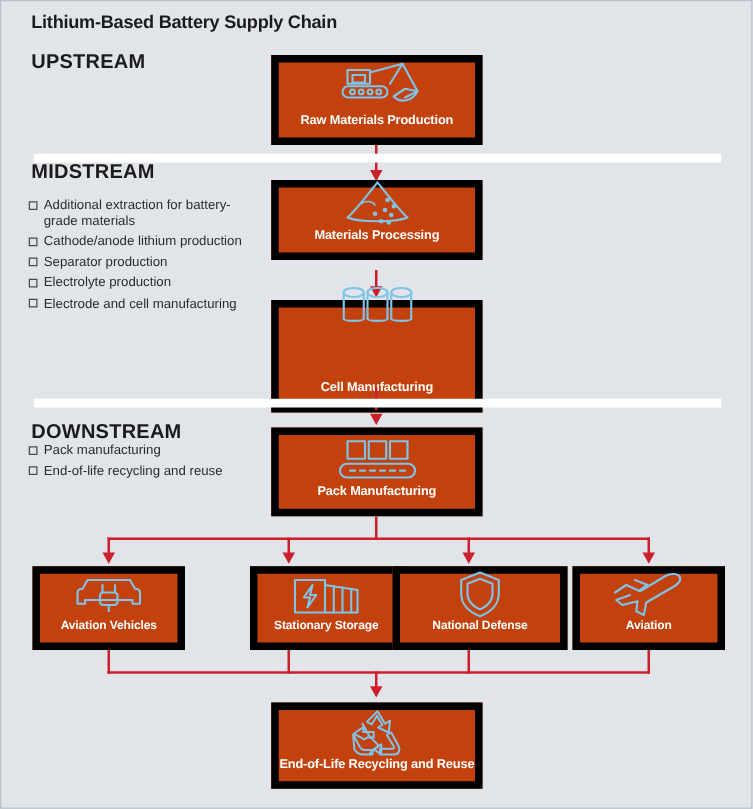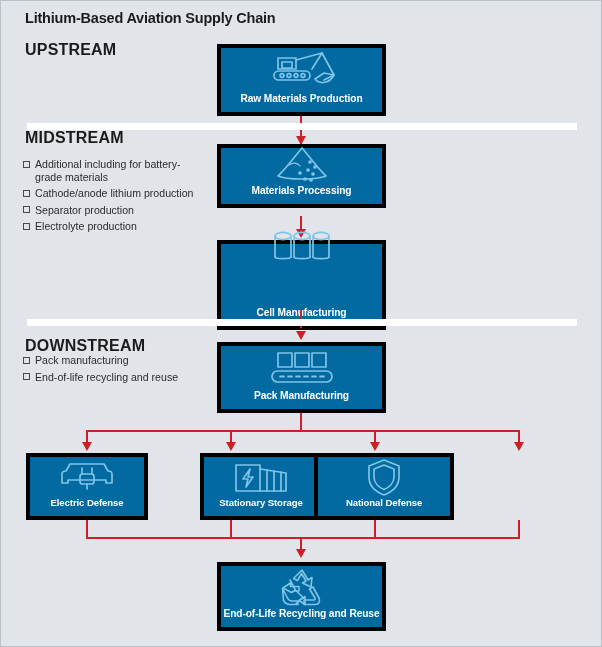--- a/index.html
+++ b/index.html
@@ -54,22 +54,22 @@
 
   
   .separator{
     position:absolute;left:26px;width:550px;height:7px;
     background:#ffffff;
   }
 
   
   .node{
     position:absolute;
-    background:#0369a1;
-    border:4px solid #000000;
+    background:#c2410c;
+    border:6px solid #000000;
     box-sizing:border-box;
     display:flex;
     flex-direction:column;
     align-items:center;
     justify-content:flex-end;
     padding-bottom:7px;
   }
   .node .node-icon{
     flex:1 1 auto;
     display:flex;align-items:center;justify-content:center;
@@ -92,21 +92,21 @@
     border-left:5.5px solid transparent;
     border-right:5.5px solid transparent;
     border-top:9px solid #cc1f2a;
   }
 </style>
 </head>
 <body>
 
 <div id="figure">
 
-  <div id="page-title">Lithium-Based Aviation Supply Chain</div>
+  <div id="page-title">Lithium-Based Battery Supply Chain</div>
 
   <div class="stage-heading" style="top:40px;">UPSTREAM</div>
 
   <div class="node" style="left:216px;top:43px;width:169px;height:72px;">
     <div class="node-icon">
       <svg width="84" height="44" viewBox="0 0 84 44" fill="none" stroke="#7fc4e8" stroke-width="1.7" stroke-linecap="round" stroke-linejoin="round">
         <path d="M18 20 L18 9 L36 9 L36 20 Z"></path>
         <path d="M22 13 L32 13 L32 19 L22 19 Z"></path>
         <path d="M36 11 L62 4 L74 26 L64 31"></path>
         <path d="M62 4 L52 20"></path>
@@ -123,33 +123,37 @@
 
   <div class="conn-v" style="left:299px;top:115px;height:28px;"></div>
   <div class="arrow-down" style="left:294.5px;top:135px;"></div>
 
   <div class="separator" style="top:122px;"></div>
 
   <div class="stage-heading" style="top:128px;">MIDSTREAM</div>
   <ul class="stage-list" style="top:157px;">
     <li>
       <span class="bullet"></span>
-      <span>Additional including for battery-grade materials</span>
+      <span>Additional extraction for battery-grade materials</span>
     </li>
     <li>
       <span class="bullet"></span>
       <span>Cathode/anode lithium production</span>
     </li>
     <li>
       <span class="bullet"></span>
       <span>Separator production</span>
     </li>
     <li>
       <span class="bullet"></span>
       <span>Electrolyte production</span>
+    </li>
+    <li>
+      <span class="bullet"></span>
+      <span>Electrode and cell manufacturing</span>
     </li>
   </ul>
 
   <div class="node" style="left:216px;top:143px;width:169px;height:64px;">
     <div class="node-icon">
       <svg width="70" height="42" viewBox="0 0 70 42" fill="none" stroke="#7fc4e8" stroke-width="1.7" stroke-linecap="round" stroke-linejoin="round">
         <path d="M35 5 C41 12 52 27 59 33 C50 37 20 37 11 33 C18 27 29 12 35 5 Z"></path>
         <path d="M22 22 C26 19 31 20 33 23" stroke-width="1.3"></path>
         <circle cx="43" cy="19" r="1" fill="#7fc4e8"></circle>
         <circle cx="48" cy="24" r="1" fill="#7fc4e8"></circle>
@@ -229,21 +233,21 @@
 
   <div class="node small" style="left:25px;top:452px;width:122px;height:67px;">
     <div class="node-icon">
       <svg width="62" height="36" viewBox="0 0 62 36" fill="none" stroke="#7fc4e8" stroke-width="1.7" stroke-linecap="round" stroke-linejoin="round">
         <path d="M6 24 L6 15 C6 13 8 12 10 12 L14 5 L48 5 L52 12 C54 12 56 13 56 15 L56 24 L50 24 L50 21 L12 21 L12 24 Z"></path>
         <path d="M26 9 L26 15 M36 9 L36 15"></path>
         <rect x="24" y="15" width="14" height="10" rx="2.5"></rect>
         <path d="M31 25 L31 30"></path>
       </svg>
     </div>
-    <div class="node-label">Electric Defense</div>
+    <div class="node-label">Aviation Vehicles</div>
   </div>
 
   <div class="node small" style="left:169px;top:452px;width:122px;height:67px;margin-left:30px;">
     <div class="node-icon">
       <svg width="60" height="38" viewBox="0 0 60 38" fill="none" stroke="#7fc4e8" stroke-width="1.7" stroke-linecap="round" stroke-linejoin="round">
         <rect x="5" y="7" width="24" height="26"></rect>
         <path d="M19 11 L12 21 L17 21 L15 29 L22 19 L17 19 Z"></path>
         <path d="M29 11 L55 15 L55 33 L29 33"></path>
         <path d="M36 12 L36 33 M43 13 L43 33 M50 14 L50 33"></path>
       </svg>
@@ -254,20 +258,29 @@
   <div class="node small" style="left:313px;top:452px;width:140px;height:67px;">
     <div class="node-icon">
       <svg width="40" height="40" viewBox="0 0 40 40" fill="none" stroke="#7fc4e8" stroke-width="1.7" stroke-linecap="round" stroke-linejoin="round">
         <path d="M20 3 L35 9 L35 20 C35 29 28 35 20 38 C12 35 5 29 5 20 L5 9 Z"></path>
         <path d="M20 8 L30 12 L30 20 C30 26 25 30.5 20 32.5 C15 30.5 10 26 10 20 L10 12 Z"></path>
       </svg>
     </div>
     <div class="node-label">National Defense</div>
   </div>
 
+  <div class="node small" style="left:457px;top:452px;width:122px;height:67px;">
+    <div class="node-icon">
+      <svg width="62" height="40" viewBox="0 0 62 40" fill="none" stroke="#7fc4e8" stroke-width="1.7" stroke-linecap="round" stroke-linejoin="round">
+        <path d="M4 19 L13 13 L24 18 L44 6 C49 3 55 4 56 7 C57 10 53 14 48 16 L29 27 L27 37 L21 34 L22 26 L10 29 L5 25 L16 21"></path>
+        <path d="M20 9 L30 13 L24 17"></path>
+      </svg>
+    </div>
+    <div class="node-label">Aviation</div>
+  </div>
 
   <div class="conn-v" style="left:85px;top:519px;height:19px;"></div>
   <div class="conn-v" style="left:229px;top:519px;height:19px;"></div>
   <div class="conn-v" style="left:373px;top:519px;height:19px;"></div>
   <div class="conn-v" style="left:517px;top:519px;height:19px;"></div>
   <div class="conn-h" style="left:85px;top:536px;width:434px;"></div>
   <div class="conn-v" style="left:299px;top:536px;height:14px;"></div>
   <div class="arrow-down" style="left:294.5px;top:548px;"></div>
 
   <div class="node" style="left:216px;top:561px;width:169px;height:69px;">

